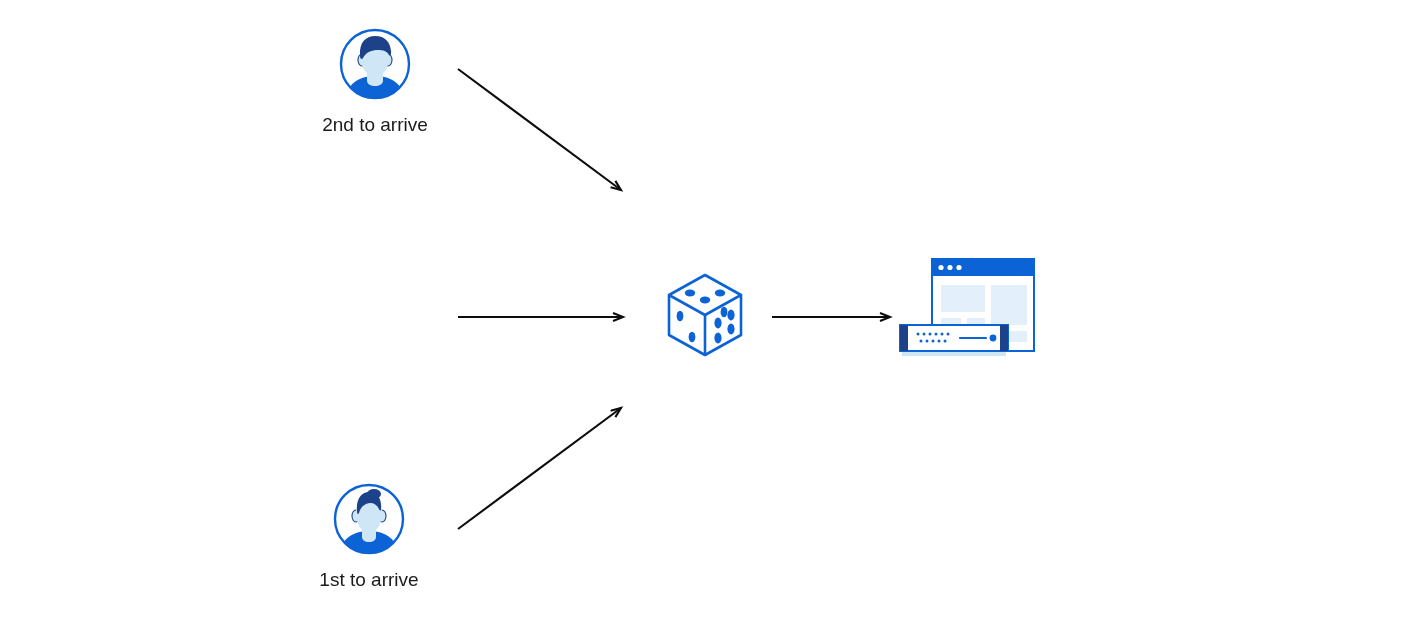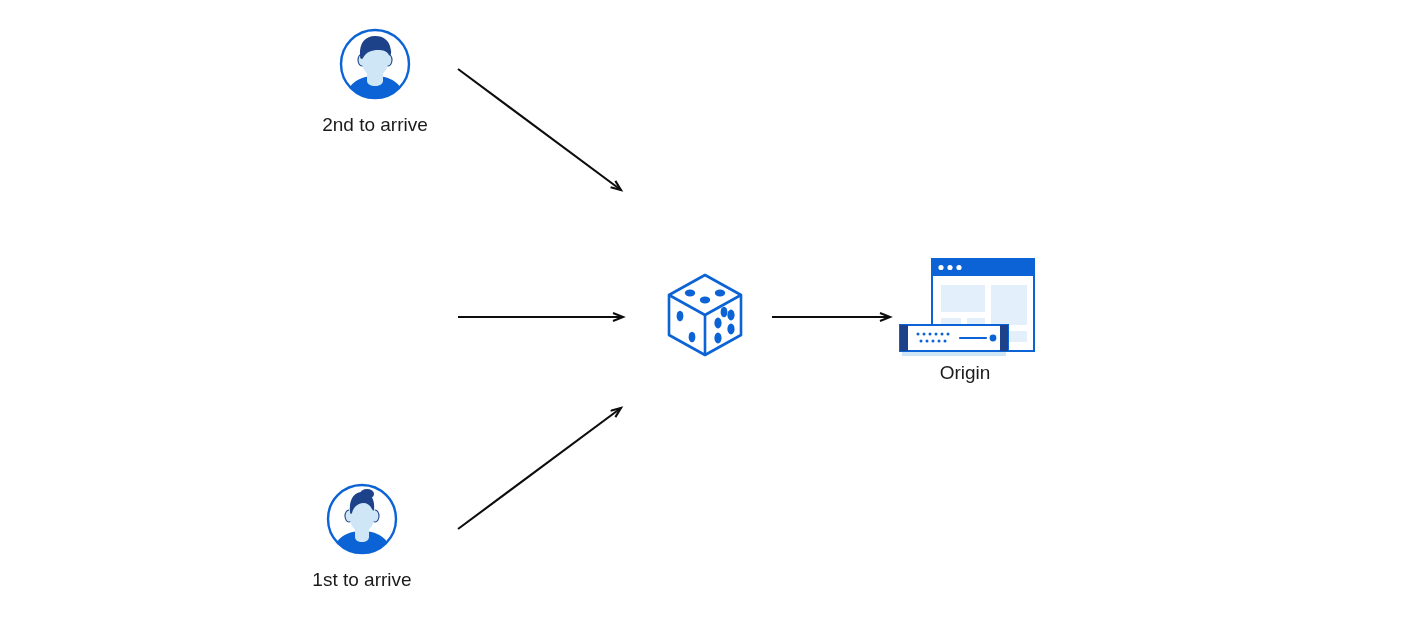--- a/index.html
+++ b/index.html
@@ -99,21 +99,21 @@
         <ellipse cx="51" cy="34" rx="4" ry="6" fill="#cfe6f7" stroke="#1d4289" stroke-width="1.1"></ellipse>
         <path d="M24 31 C24 18 31 12 38 12 C45 12 52 18 52 31 C52 42 47 50 38 50 C29 50 24 42 24 31 Z" fill="#cfe6f7"></path>
         <path d="M23 30 C22 16 29 10 38 10 C48 10 54 16 54 27 C54 29 53 30 52 29 C50 25 46 24 41 24 C35 24 29 26 26 32 C25 34 23 33 23 30 Z" fill="#1d4289"></path>
         <path d="M45 22 C49 21 52 23 53 26" fill="none" stroke="#1d4289" stroke-width="2.4" stroke-linecap="round"></path>
       </g>
     </svg>
     <div class="node-label">2nd to arrive</div>
   </div>
 
 
-  <div class="node avatar-node" style="left:292px; top:481px;">
+  <div class="node avatar-node" style="left:299px; top:481px;">
     <svg class="avatar-wrap" viewBox="0 0 76 76" xmlns="http://www.w3.org/2000/svg">
       <defs>
           <clipPath id="cl1">
             <circle cx="38" cy="38" r="34"></circle>
           </clipPath>
         </defs>
       <circle cx="38" cy="38" r="34" fill="#ffffff" stroke="#0b63d6" stroke-width="2.4"></circle>
       <g clip-path="url(#cl1)">
         <path d="M8 76 C9 58 22 50 38 50 C54 50 67 58 68 76 Z" fill="#0b63d6"></path>
         <path d="M31 44 L45 44 L45 56 C45 59 42 61 38 61 C34 61 31 59 31 56 Z" fill="#cfe6f7"></path>
@@ -178,16 +178,15 @@
           <circle cx="31" cy="85" r="1.5"></circle>
             <circle cx="37" cy="85" r="1.5"></circle>
           <circle cx="43" cy="85" r="1.5"></circle>
             <circle cx="49" cy="85" r="1.5"></circle>
           <circle cx="55" cy="85" r="1.5"></circle>
         </g>
         <line x1="70" y1="82" x2="96" y2="82" stroke="#0b63d6" stroke-width="2.2" stroke-linecap="round"></line>
         <circle cx="103" cy="82" r="3.4" fill="#0b63d6"></circle>
       </svg>
     </div>
-    <div class="origin-label">Origin</div>
   </div>
 
 </div>
 
 </body></html>

